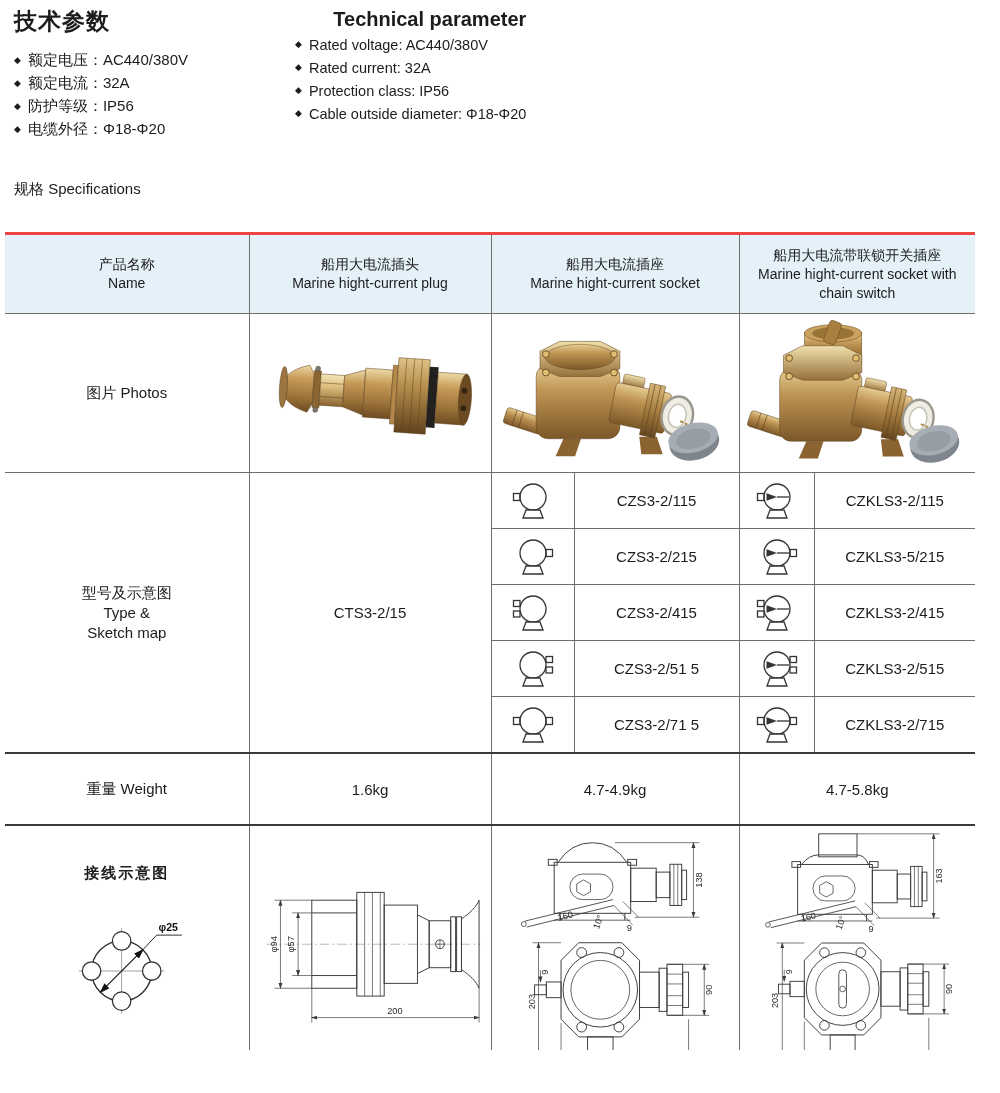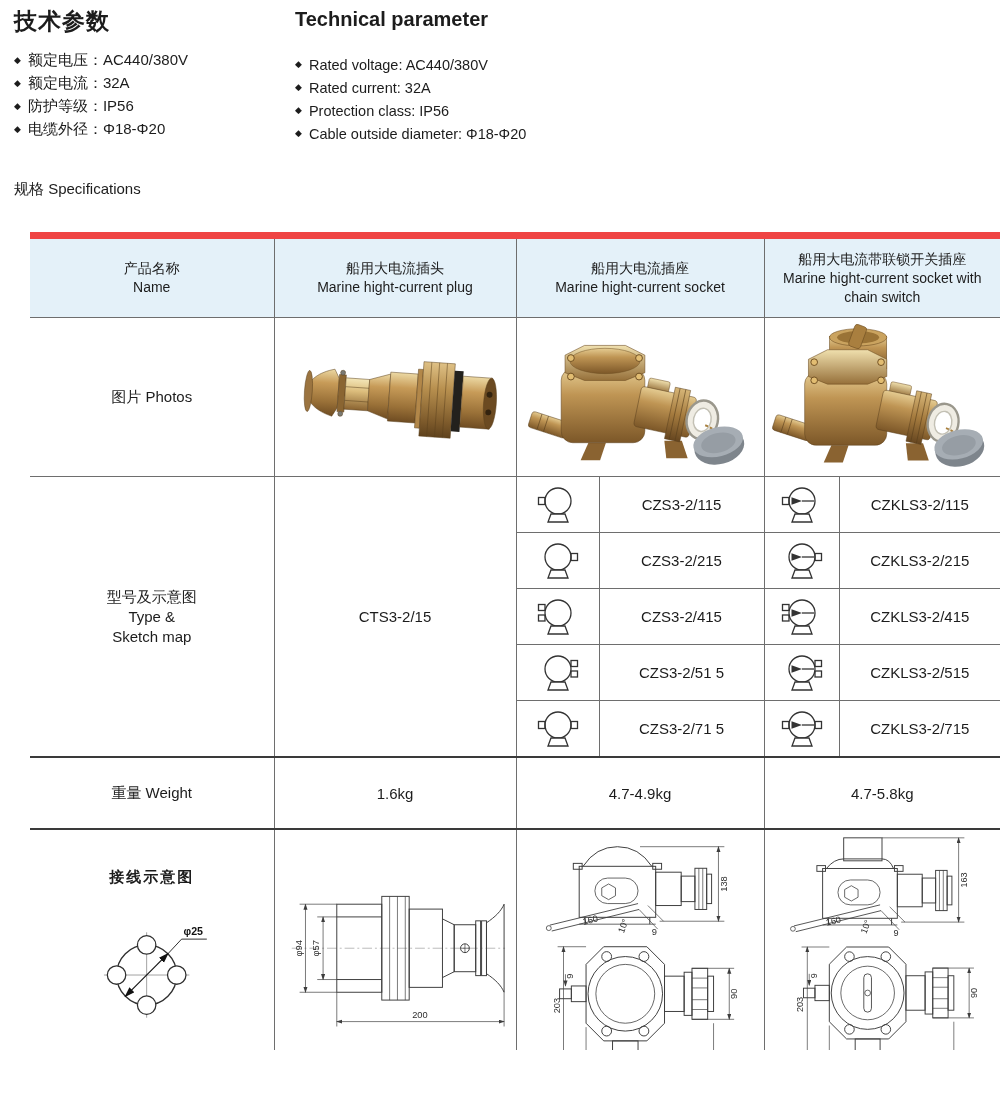--- a/index.html
+++ b/index.html
@@ -3,28 +3,28 @@
 <meta charset="utf-8">
 <style>
   html,body{margin:0;padding:0;background:#fff;}
   .page{position:relative;width:1000px;height:1050px;background:#fff;overflow:hidden;
         font-family:"Liberation Sans","DejaVu Sans",sans-serif;color:#1c1c1c;}
   
   .tech{position:absolute;top:6px;}
   .tech-cn{left:14px;}
   .tech-en{left:295px;top:8px;}
   .tech h1{margin:0 0 12px 0;font-size:23px;font-weight:700;letter-spacing:1px;}
-  .tech-en h1{font-size:20px;letter-spacing:0;margin-bottom:22px;}
+  .tech-en h1{font-size:20px;letter-spacing:0;margin-bottom:2px;text-align:right;}
   .bullet-row{display:flex;align-items:center;font-size:15px;height:23px;}
   .tech-en .bullet-row{font-size:14.5px;}
   .diamond{font-size:9px;margin-right:7px;line-height:1;}
   .spec-heading{position:absolute;left:14px;top:180px;margin:0;font-size:15px;font-weight:400;}
   
-  table.spec{position:absolute;left:30px;top:232px;width:970px;border-collapse:collapse;table-layout:fixed;
-             border-top:7px solid #ef4444;border-bottom:3px solid #2e2e2e;}
+  table.spec{position:absolute;left:5px;top:232px;width:970px;border-collapse:collapse;table-layout:fixed;
+             border-top:3px solid #ef4444;border-bottom:3px solid #2e2e2e;}
   table.spec th,table.spec td{padding:0;text-align:center;vertical-align:middle;font-weight:400;}
   .bR{border-right:1px solid #6e6e6e;}
   tr.hdr th{background:#e4f1f9;height:78px;font-size:14px;line-height:19px;border-bottom:1px solid #6e6e6e;padding:0 8px;}
   tr.photos td{height:158px;border-bottom:1px solid #6e6e6e;}
   tr.type td{height:55px;font-size:15px;}
   tr.type td.sub{border-bottom:1px solid #6e6e6e;}
   tr.weightR td{height:70px;border-top:2px solid #3a3a3a;border-bottom:2px solid #3a3a3a;font-size:15px;}
   tr.sketchR td{height:257px;vertical-align:middle;}
   .c-label{font-size:15px;line-height:20px;}
   .model-cell{font-size:15px;}
@@ -309,21 +309,21 @@
         <svg viewBox="0 0 44 42" width="44" height="42">
               <g fill="none" stroke="#333" stroke-width="1.3">
                 <circle cx="22" cy="17" r="13"></circle>
                 <path d="M15,30 L29,30 L32,38 L12,38 Z" fill="#fff"></path>
                 <rect x="35" y="13.5" width="6.5" height="7"></rect>
                 <line x1="22" y1="17" x2="34" y2="17"></line>
                 <path d="M22,17 L11.5,13.2 L11.5,20.8 Z" fill="#333" stroke="none"></path>
               </g>
             </svg>
       </td>
-      <td class="sub model-cell">CZKLS3-2/215</td>
+      <td class="sub model-cell">CZKLS3-5/215</td>
     </tr>
     <tr class="type">
       <td class="bR sub">
         <svg viewBox="0 0 44 42" width="44" height="42">
               <g fill="none" stroke="#333" stroke-width="1.3">
                 <circle cx="22" cy="17" r="13"></circle>
                 <path d="M15,30 L29,30 L32,38 L12,38 Z" fill="#fff"></path>
                 <rect x="2.5" y="8.5" width="6.5" height="6"></rect>
                 <rect x="2.5" y="19" width="6.5" height="6"></rect>
               </g>

